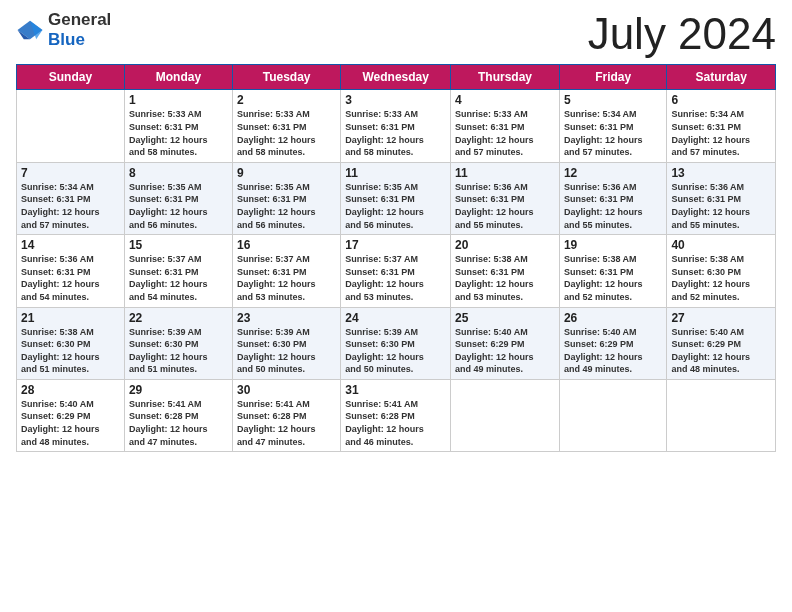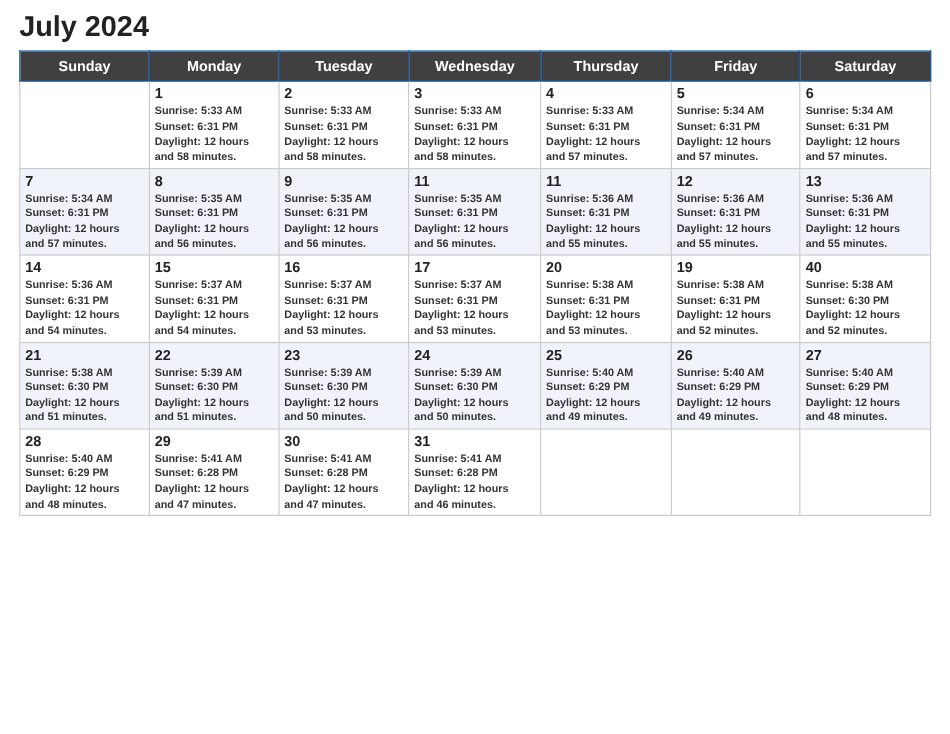--- a/index.html
+++ b/index.html
@@ -36,37 +36,37 @@
       color: #1565c0;
     }
     .logo-icon {
       width: 28px;
       height: 22px;
     }
     .title-block {
       text-align: right;
     }
     .month-year {
-      font-size: 24px;
-      font-weight: bold;
+      font-size: 44px;
+      font-weight: normal;
       color: #222;
       line-height: 1.1;
     }
     .location {
       font-size: 15px;
       color: #444;
     }
     .calendar {
       width: 100%;
       border-collapse: collapse;
       border: 1px solid #aaa;
       margin-top: 6px;
     }
     .calendar th {
-      background-color: #404040;
+      background-color: #be185d;
       color: #fff;
       font-size: 12px;
       font-weight: bold;
       padding: 5px 4px;
       text-align: center;
       border: 1px solid #1456a8;
     }
     .calendar td {
       vertical-align: top;
       border: 1px solid #ccc;
@@ -97,20 +97,31 @@
     }
     .empty-cell {
       background: #fff !important;
     }
   </style>
 </head>
 <body>
 
 <div class="container">
   <div class="header-logo">
+    <div class="logo">
+      <svg class="logo-icon" viewBox="0 0 36 28" fill="none" xmlns="http://www.w3.org/2000/svg">
+        <polygon points="18,2 34,14 18,26 2,14" fill="#1565c0" opacity="0.85"></polygon>
+        <polygon points="18,2 34,14 26,26" fill="#1e88e5" opacity="0.7"></polygon>
+        <polygon points="2,14 18,26 10,26" fill="#0d47a1" opacity="0.9"></polygon>
+      </svg>
+      <div>
+        <span class="logo-text-general">General</span><br>
+        <span class="logo-text-blue">Blue</span>
+      </div>
+    </div>
     <div class="title-block">
       <div class="month-year">July 2024</div>
     </div>
   </div>
 
   <table class="calendar">
     <thead>
       <tr>
       <th>Sunday</th>
           <th>Monday</th>

